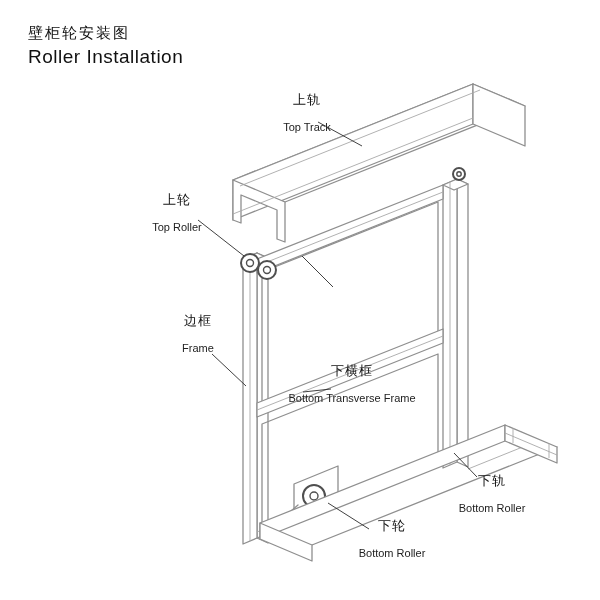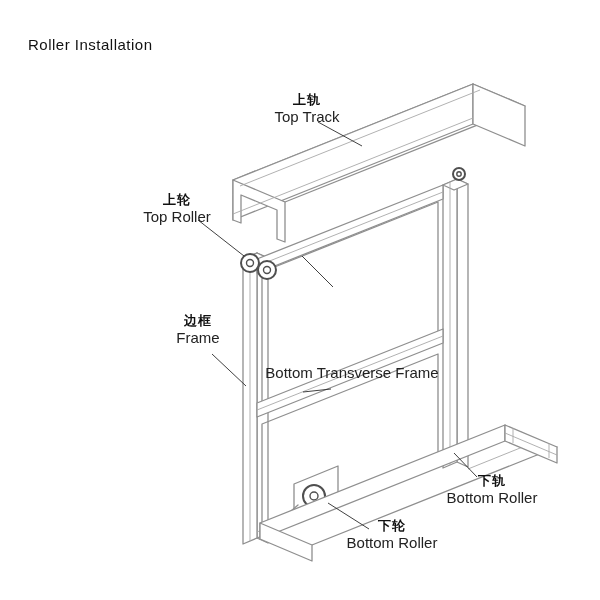--- a/index.html
+++ b/index.html
@@ -2,41 +2,42 @@
 <html><head>
 <meta charset="utf-8">
 <style>
   html,body { margin:0; padding:0; background:#ffffff; }
   .stage {
     position:relative; width:600px; height:600px; background:#ffffff;
     overflow:hidden; font-family:"Liberation Sans", sans-serif;
   }
   .title-block { position:absolute; left:28px; top:24px; }
   .title-zh { font-family:"DejaVu Serif", serif; font-size:15px; color:#111; letter-spacing:2px; }
-  .title-en { font-family:"Liberation Sans", sans-serif; font-size:15px; color:#111; margin-top:12px; letter-spacing:0.5px; }
+  .title-en { font-family:"Liberation Sans", sans-serif; font-size:19px; color:#111; margin-top:3px; letter-spacing:0.5px; }
 
   svg.diagram { position:absolute; left:0; top:0; }
 
   .face  { fill:#ffffff; stroke:#8f8f8f; stroke-width:1.3; stroke-linejoin:round; }
   .ln    { fill:none;    stroke:#8f8f8f; stroke-width:1.3; stroke-linejoin:round; stroke-linecap:round; }
   .thin  { fill:none;    stroke:#a8a8a8; stroke-width:0.9; }
   .wheel { fill:#ffffff; stroke:#4f4f4f; stroke-width:2; }
   .hub   { fill:#ffffff; stroke:#4f4f4f; stroke-width:1.4; }
   .leader{ fill:none;    stroke:#2b2b2b; stroke-width:0.9; }
 
   .lbl { position:absolute; transform:translateX(-50%); text-align:center; line-height:1.15; white-space:nowrap; }
-  .lbl .zh { font-family:"DejaVu Serif", serif; font-weight:700; font-size:13px; color:#111; letter-spacing:1px; }
-  .lbl .en { font-family:"Liberation Sans", sans-serif; font-size:15px; color:#222; margin-top:0; }
+  .lbl .zh { font-family:"DejaVu Serif", serif; font-weight:400; font-size:13px; color:#111; letter-spacing:1px; }
+  .lbl .en { font-family:"Liberation Sans", sans-serif; font-size:11px; color:#222; margin-top:13px; }
 </style>
 </head>
 <body>
 
 <div class="stage">
 
   <div class="title-block">
+    <div class="title-zh">壁柜轮安装图</div>
     <div class="title-en">Roller Installation</div>
   </div>
 
   <svg class="diagram" width="600" height="600" viewBox="0 0 600 600" xmlns="http://www.w3.org/2000/svg">
 
     <g>
       <path class="face" d="M233,180 L473,84 L525,106 L285,202 Z"></path>
       <path class="face" d="M233,180 L473,84 L473,124 L233,220 Z"></path>
       <path class="face" d="M473,84 L525,106 L525,146 L473,124 Z"></path>
       <path class="face" d="M233,180 L285,202 L285,242 L277,239 L277,210 L241,195 L241,223 L233,220 Z"></path>
@@ -126,20 +127,21 @@
     <div class="en">Top Roller</div>
   </div>
 
 
   <div class="lbl" style="left:198px; top:314px;">
     <div class="zh">边框</div>
     <div class="en">Frame</div>
   </div>
 
   <div class="lbl" style="left:352px; top:364px;">
+    <div class="zh">下横框</div>
     <div class="en">Bottom Transverse Frame</div>
   </div>
 
   <div class="lbl" style="left:492px; top:474px;">
     <div class="zh">下轨</div>
     <div class="en">Bottom Roller</div>
   </div>
 
   <div class="lbl" style="left:392px; top:519px;">
     <div class="zh">下轮</div>

